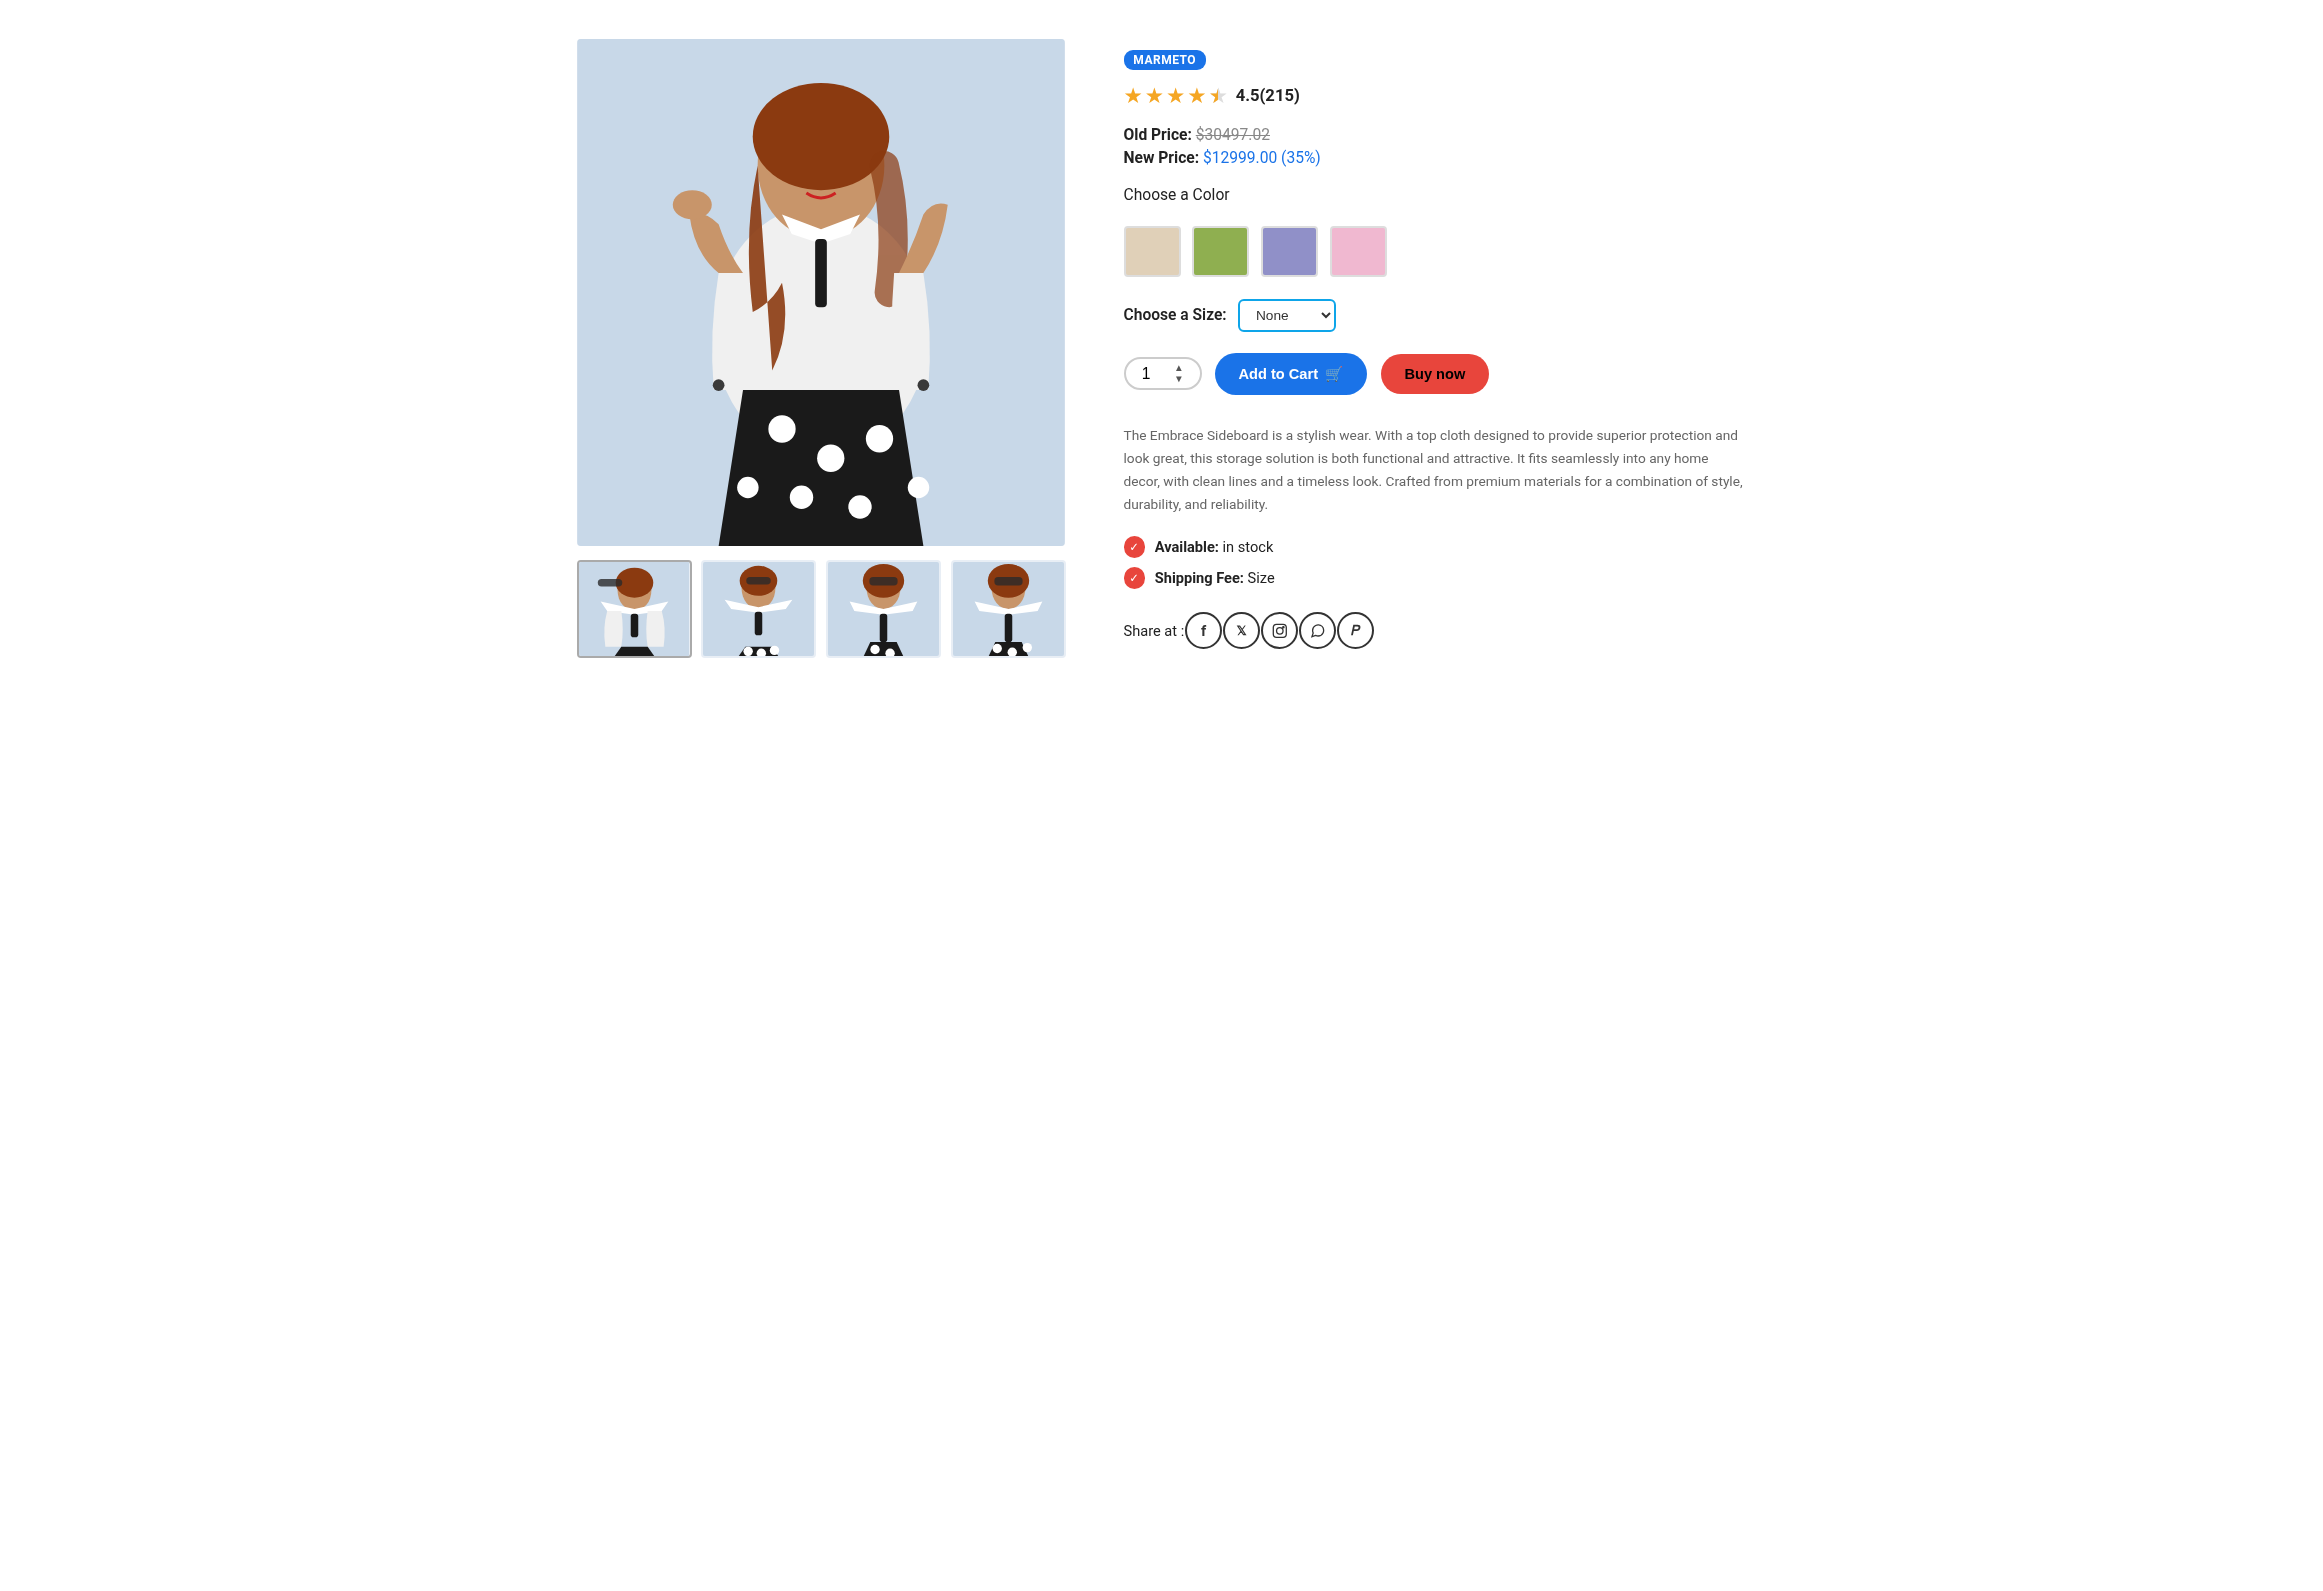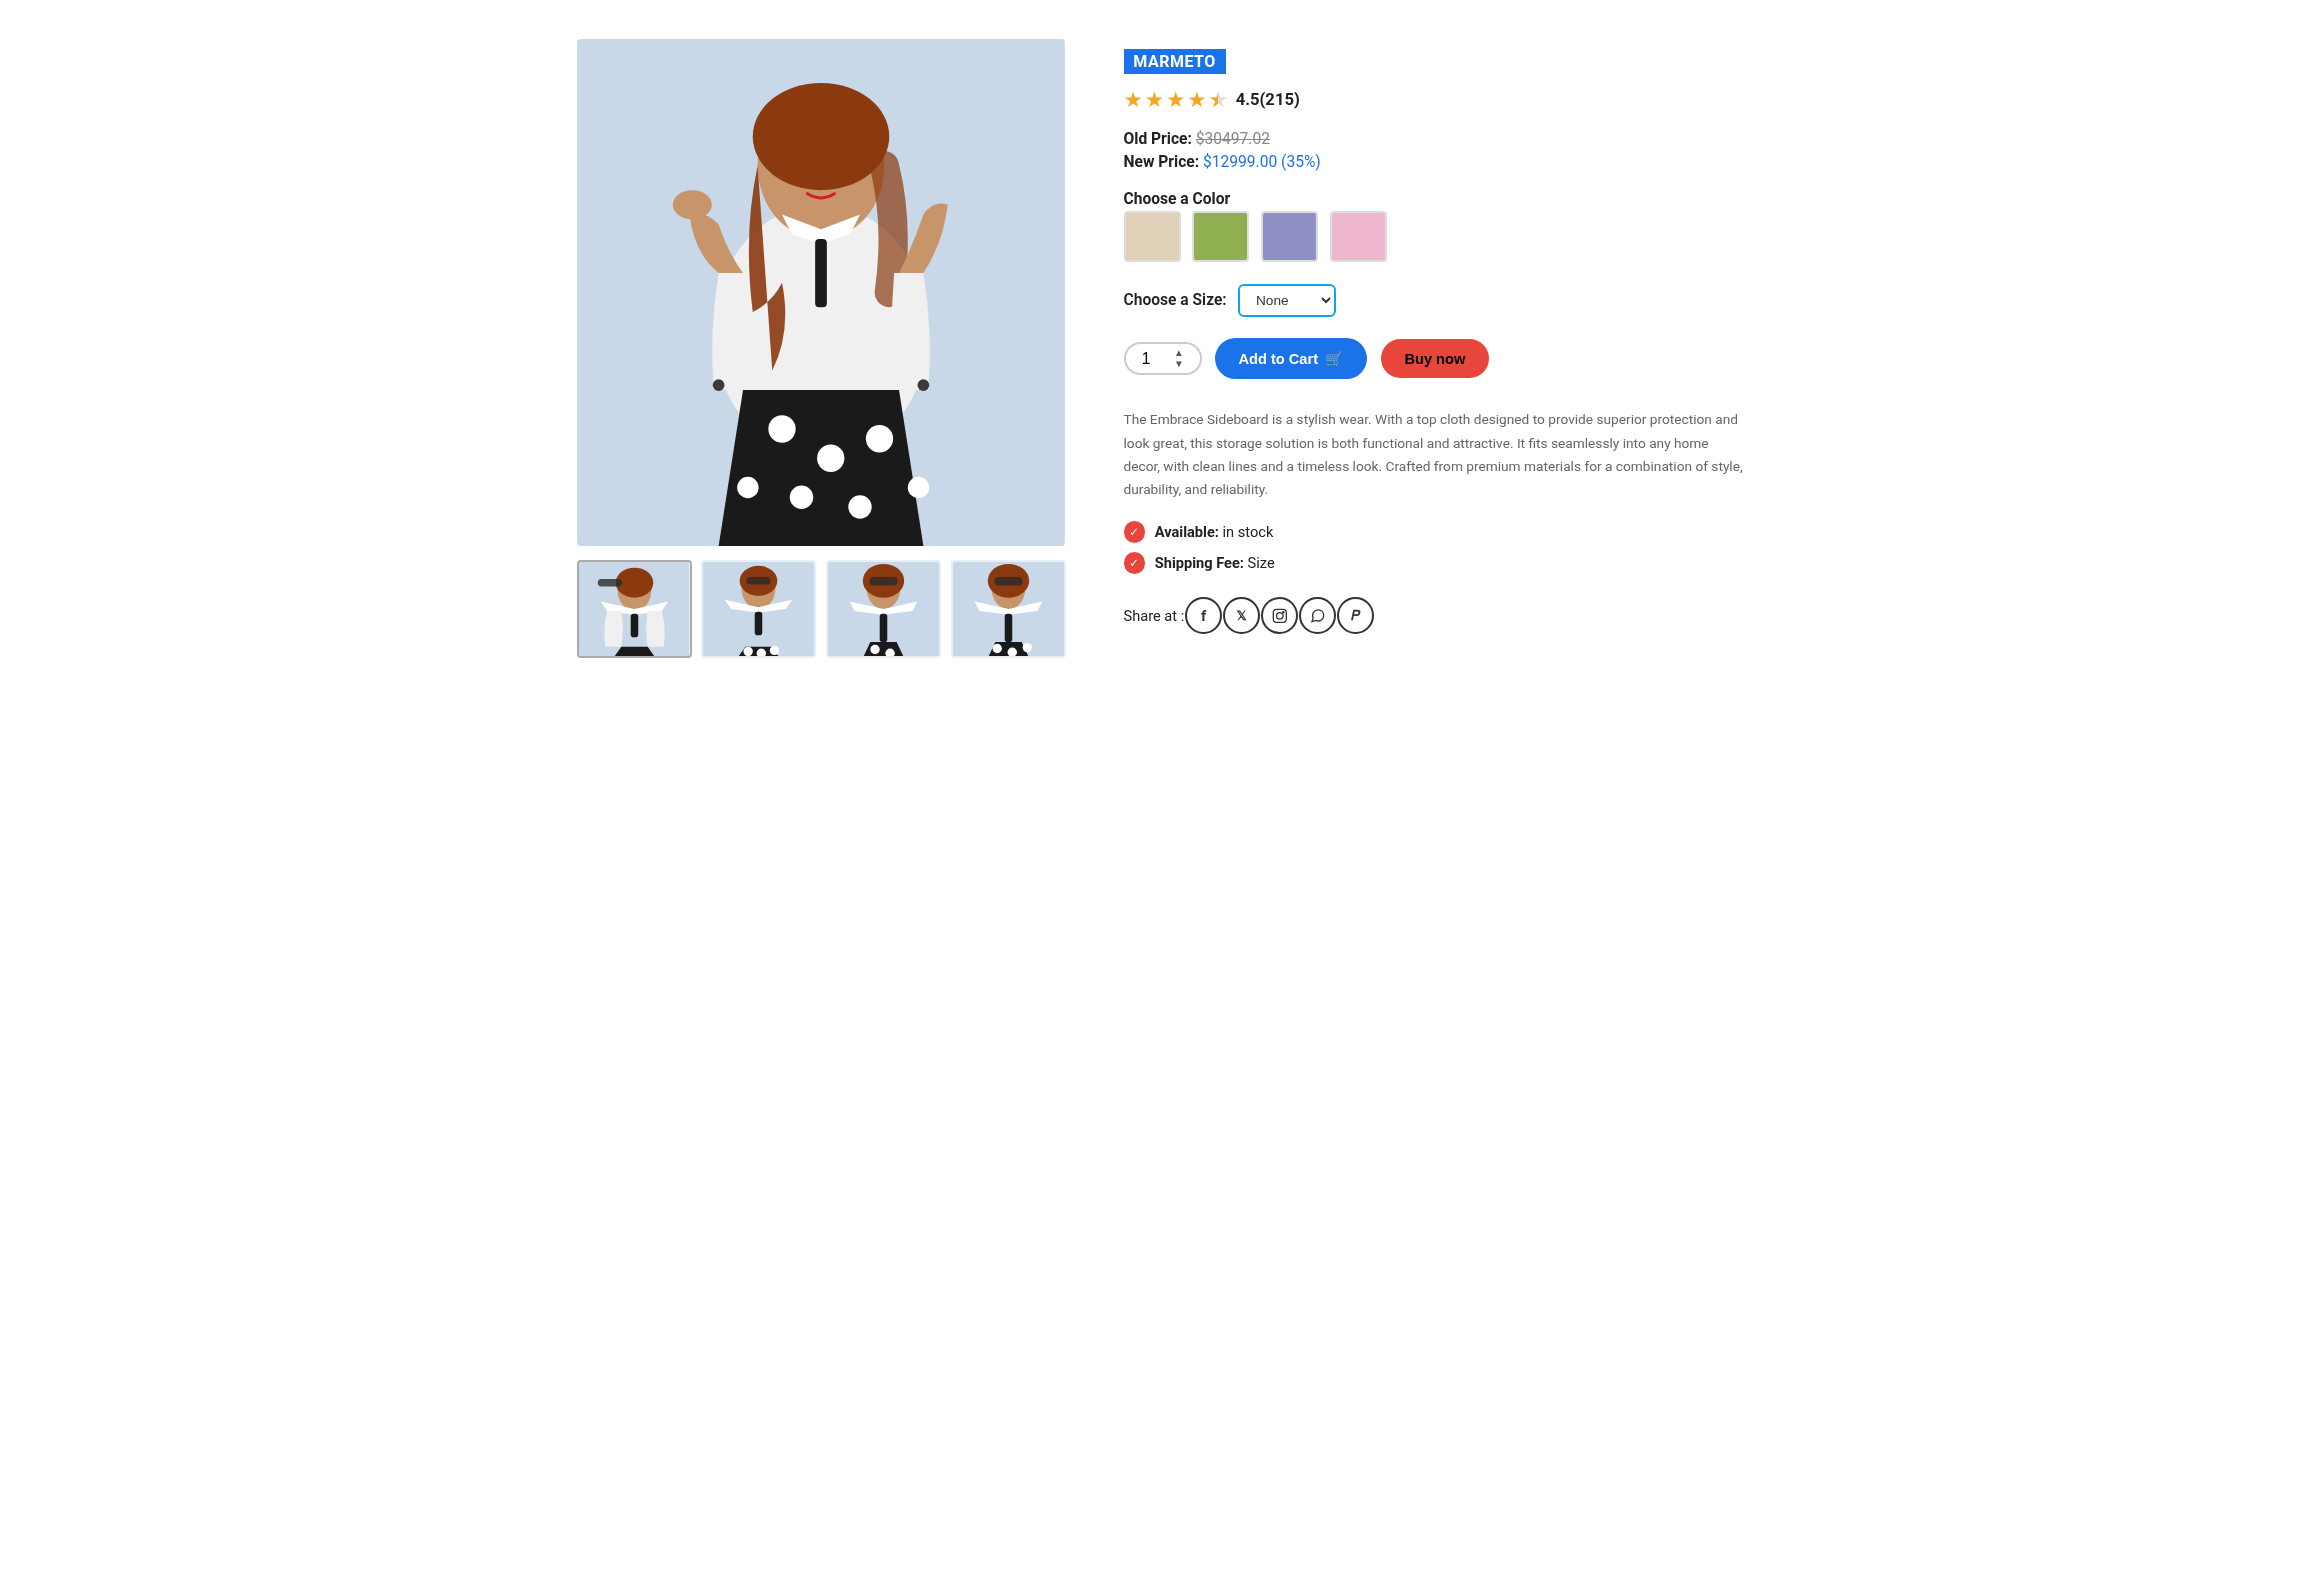--- a/index.html
+++ b/index.html
@@ -66,24 +66,24 @@
       font-size: 37px;
       font-weight: 700;
       color: #111;
       line-height: 1.2;
       margin-bottom: 13.7px;
     }
     .brand-badge {
       display: inline-block;
       background: #1a73e8;
       color: #fff;
-      font-size: 16px;
+      font-size: 12px;
       font-weight: 700;
       padding: 2.9px 9.8px;
-      border-radius: 0;
+      border-radius: 9px;
       margin-bottom: 13.7px;
       letter-spacing: 0.5px;
     }
     .rating-row {
       display: flex;
       align-items: center;
       gap: 7.8px;
       margin-bottom: 17.6px;
     }
     .stars {
@@ -113,23 +113,23 @@
       font-size: 15.6px;
       font-weight: 700;
       color: #222;
     }
     .new-price-value {
       color: #1a73e8;
       font-weight: 400;
     }
     .section-label {
       font-size: 15.6px;
-      font-weight: 700;
-      color: #222;
-      margin-bottom: 3px;
+      font-weight: 400;
+      color: #222;
+      margin-bottom: 22px;
     }
     .color-swatches {
       display: flex;
       gap: 11.7px;
       margin-bottom: 21.5px;
     }
     .color-swatch {
       width: 57px;
       height: 51px;
       border-radius: 3.9px;

